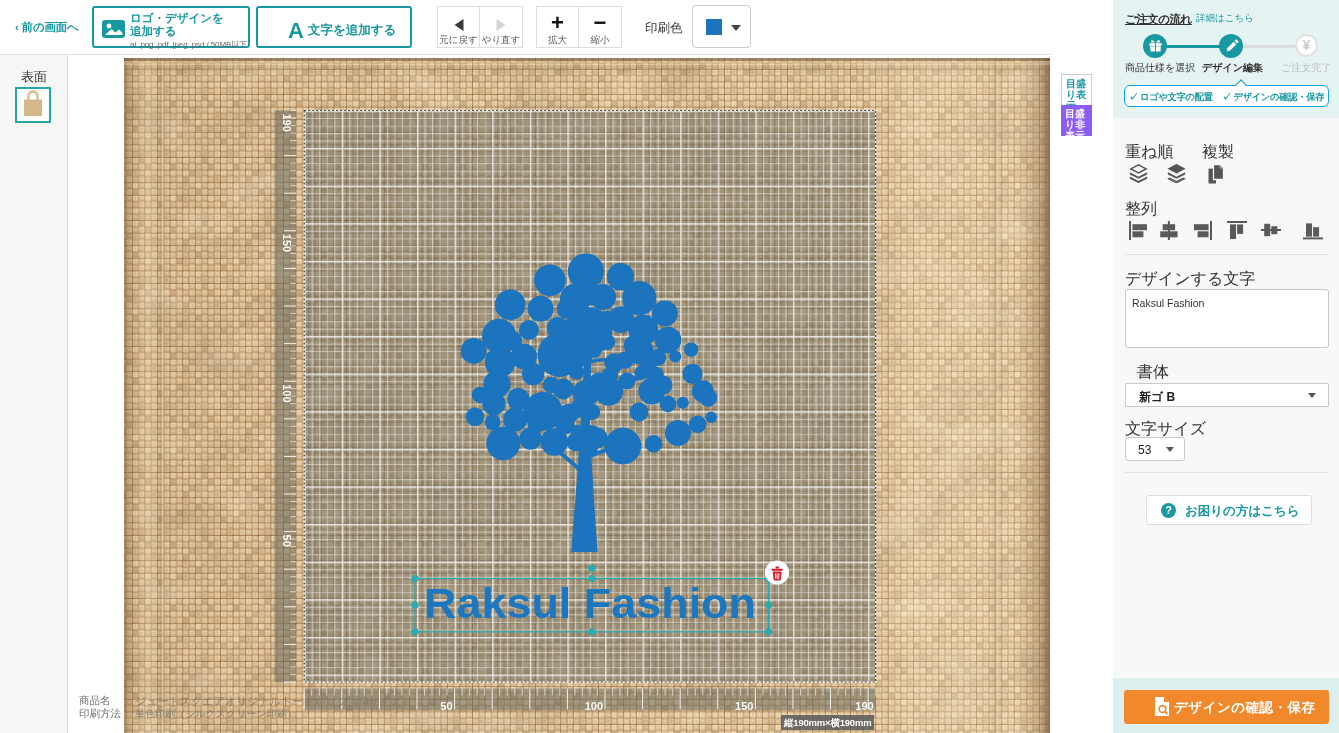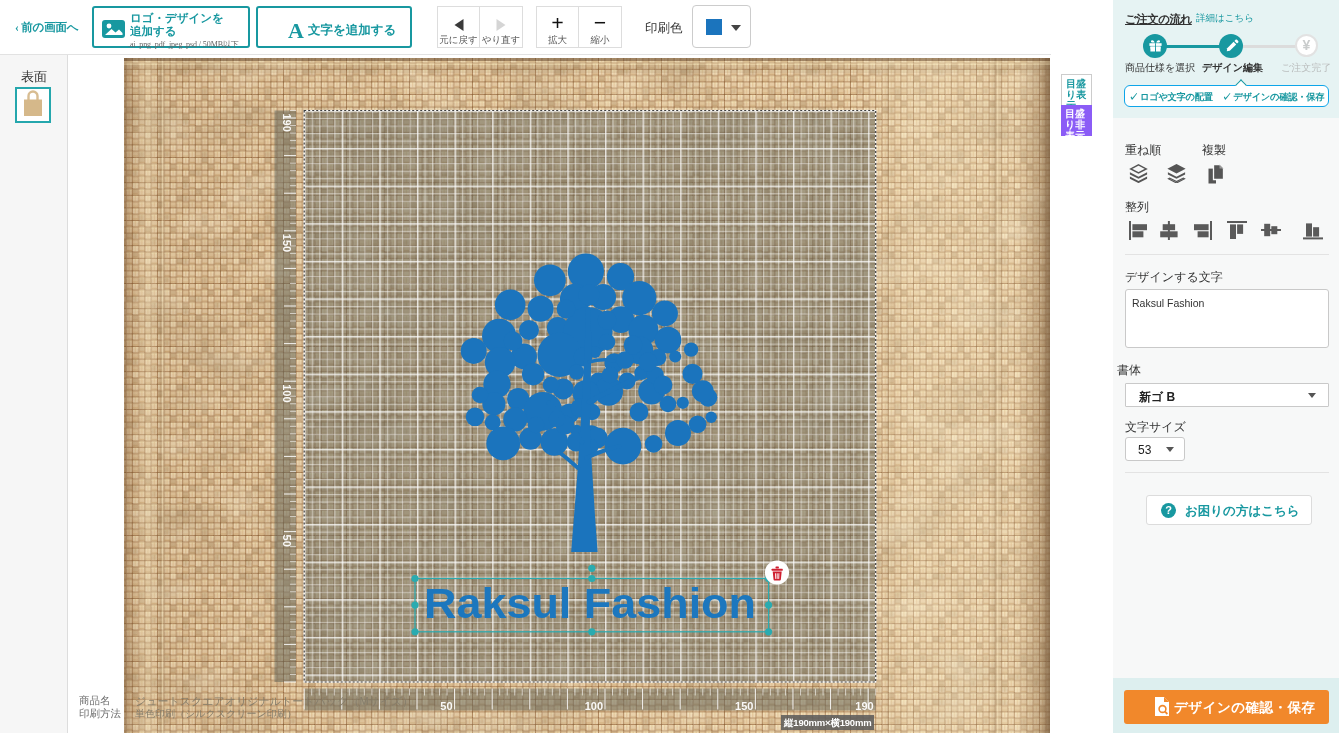--- a/index.html
+++ b/index.html
@@ -1,21 +1,21 @@
 <!DOCTYPE html>
 <html lang="ja"><head>
 <meta charset="utf-8">
 <style>
   * { margin:0; padding:0; box-sizing:border-box; }
   html,body { width:1339px; height:733px; overflow:hidden; background:#fff;
     font-family:"Liberation Sans", sans-serif; }
   .abs { position:absolute; }
   #app { position:relative; width:1339px; height:733px; }
   
-  #topbar { position:absolute; left:0; top:0; width:1051px; height:55px; background:#fff; border-bottom:1px solid #e2e2e2; z-index:5;font-family:Liberation Serif, serif; }
+  #topbar { position:absolute; left:0; top:0; width:1051px; height:55px; background:#fff; border-bottom:1px solid #e2e2e2; z-index:5; }
   #backlink { position:absolute; left:15px; top:20px; font-size:11.5px; font-weight:bold; color:#1898a0; letter-spacing:-0.2px; }
   .tbbtn { position:absolute; background:#fff; border:2px solid #1898a0; border-radius:3px; }
   #btn-logo { left:92px; top:6px; width:158px; height:42px; }
   #btn-logo .ic { position:absolute; left:8px; top:12px; width:23px; height:18px; background:#1898a0; border-radius:3px; }
   #btn-logo .ic svg{ position:absolute; left:0; top:0; }
   #btn-logo .t1 { position:absolute; left:36px; top:4px; font-size:11.5px; font-weight:bold; color:#1898a0; line-height:12.5px; }
   #btn-logo .t2 { position:absolute; left:34px; top:31px; font-size:8px; color:#666; white-space:nowrap; letter-spacing:-0.1px; }
   #btn-text { left:256px; top:6px; width:156px; height:42px; }
   #btn-text .A { position:absolute; left:30px; top:10px; font-size:22px; font-weight:bold; color:#1898a0; }
   #btn-text .t { position:absolute; left:50px; top:14px; font-size:12.5px; font-weight:bold; color:#1898a0; }
@@ -52,21 +52,21 @@
   #rb-head { position:absolute; left:0; top:0; width:226px; height:118px; background:#e6f3f3; }
   #rb-foot { position:absolute; left:0; top:678px; width:226px; height:55px; background:#ddefef; }
   #rb-title { position:absolute; left:12px; top:12px; font-size:11.5px; letter-spacing:-0.5px; font-weight:bold; color:#333;text-decoration:underline; }
   #rb-link { position:absolute; left:83px; top:12px; font-size:9.5px; color:#1898a0; }
   .step-line { position:absolute; height:3px; top:44.5px; }
   .step-c { position:absolute; border-radius:50%; }
   .step-lbl { position:absolute; top:61px; font-size:10px; white-space:nowrap; }
   #chkbox { position:absolute; left:11px; top:85px; width:205px; height:22px; background:#fff; border:1px solid #0ea5e9; border-radius:6px; }
   #chkbox .notch { position:absolute; left:112px; top:-5px; width:8px; height:8px; background:#fff; border-left:1px solid #1898a0; border-top:1px solid #1898a0; transform:rotate(45deg); }
   #chkbox .txt { position:absolute; left:0; top:4.5px; width:100%; text-align:center; font-size:9.3px; font-weight:bold; color:#1898a0; white-space:nowrap; letter-spacing:-0.3px; }
-  .rb-lbl { position:absolute; font-size:12px; color:#333; }
+  .rb-lbl { position:absolute; font-size:16px; color:#333; }
   .rb-sep { position:absolute; left:12px; width:204px; height:1px; background:#e3e3e3; }
   #ta { position:absolute; left:12px; top:289px; width:204px; height:59px; background:#fff; border:1px solid #c9c9c9; border-radius:3px; font-size:10.5px; color:#333; padding:7px 6px; }
   #sel-font { position:absolute; left:12px; top:383px; width:204px; height:24px; background:#fff; border:1px solid #c9c9c9; border-radius:1px; }
   #sel-font .v { position:absolute; left:13px; top:5px; font-size:12px; font-weight:bold; color:#222; }
   #sel-size { position:absolute; left:12px; top:437px; width:60px; height:24px; background:#fff; border:1px solid #c9c9c9; border-radius:3px; }
   #sel-size .v { position:absolute; left:12px; top:5px; font-size:12px; color:#222; }
   .ddcar { position:absolute; width:0; height:0; border-left:4.5px solid transparent; border-right:4.5px solid transparent; border-top:5.5px solid #555; }
   #helpbtn { position:absolute; left:33px; top:495px; width:166px; height:30px; background:#fff; border:1px solid #dcdcdc; border-radius:3px; }
   #helpbtn .q { position:absolute; left:14px; top:7px; width:15px; height:15px; border-radius:50%; background:#1898a0; color:#fff; font-size:11px; font-weight:bold; text-align:center; line-height:15px; }
   #helpbtn .t { position:absolute; left:38px; top:7px; font-size:12.5px; font-weight:bold; color:#1898a0; }
@@ -641,21 +641,21 @@
     <svg class="abs" style="left:190px; top:221px;" width="20" height="19" viewBox="0 0 20 19">
         <g fill="#5a5a5a">
           <rect x="0" y="16.4" width="20" height="2"></rect>
           <rect x="3" y="2.4" width="6" height="13.2"></rect>
           <rect x="10.1" y="6.2" width="6" height="9.4"></rect>
         </g>
       </svg>
     <div class="rb-sep" style="top:254px;"></div>
     <div class="rb-lbl" style="left:12px; top:269px;">デザインする文字</div>
     <div id="ta">Raksul Fashion</div>
-    <div class="rb-lbl" style="left:4px; top:362px;text-align:center;">書体</div>
+    <div class="rb-lbl" style="left:24px; top:362px;text-align:center;">書体</div>
     <div id="sel-font">
         <div class="v">新ゴ B</div>
         <div class="ddcar" style="right:12px; top:9px;"></div>
       </div>
     <div class="rb-lbl" style="left:12px; top:419px;">文字サイズ</div>
     <div id="sel-size">
         <div class="v">53</div>
         <div class="ddcar" style="right:10px; top:9px;"></div>
       </div>
     <div class="rb-sep" style="top:472px;"></div>

